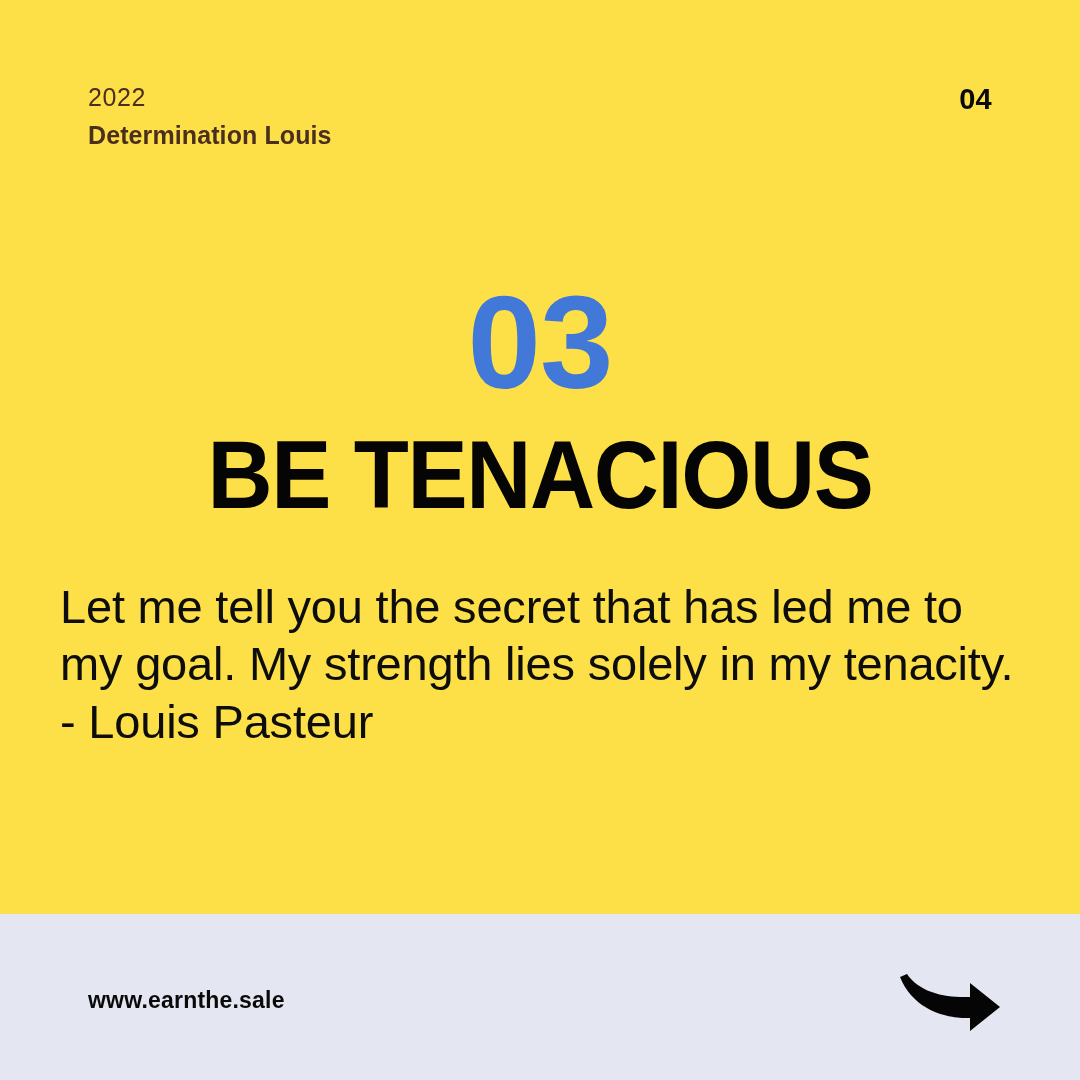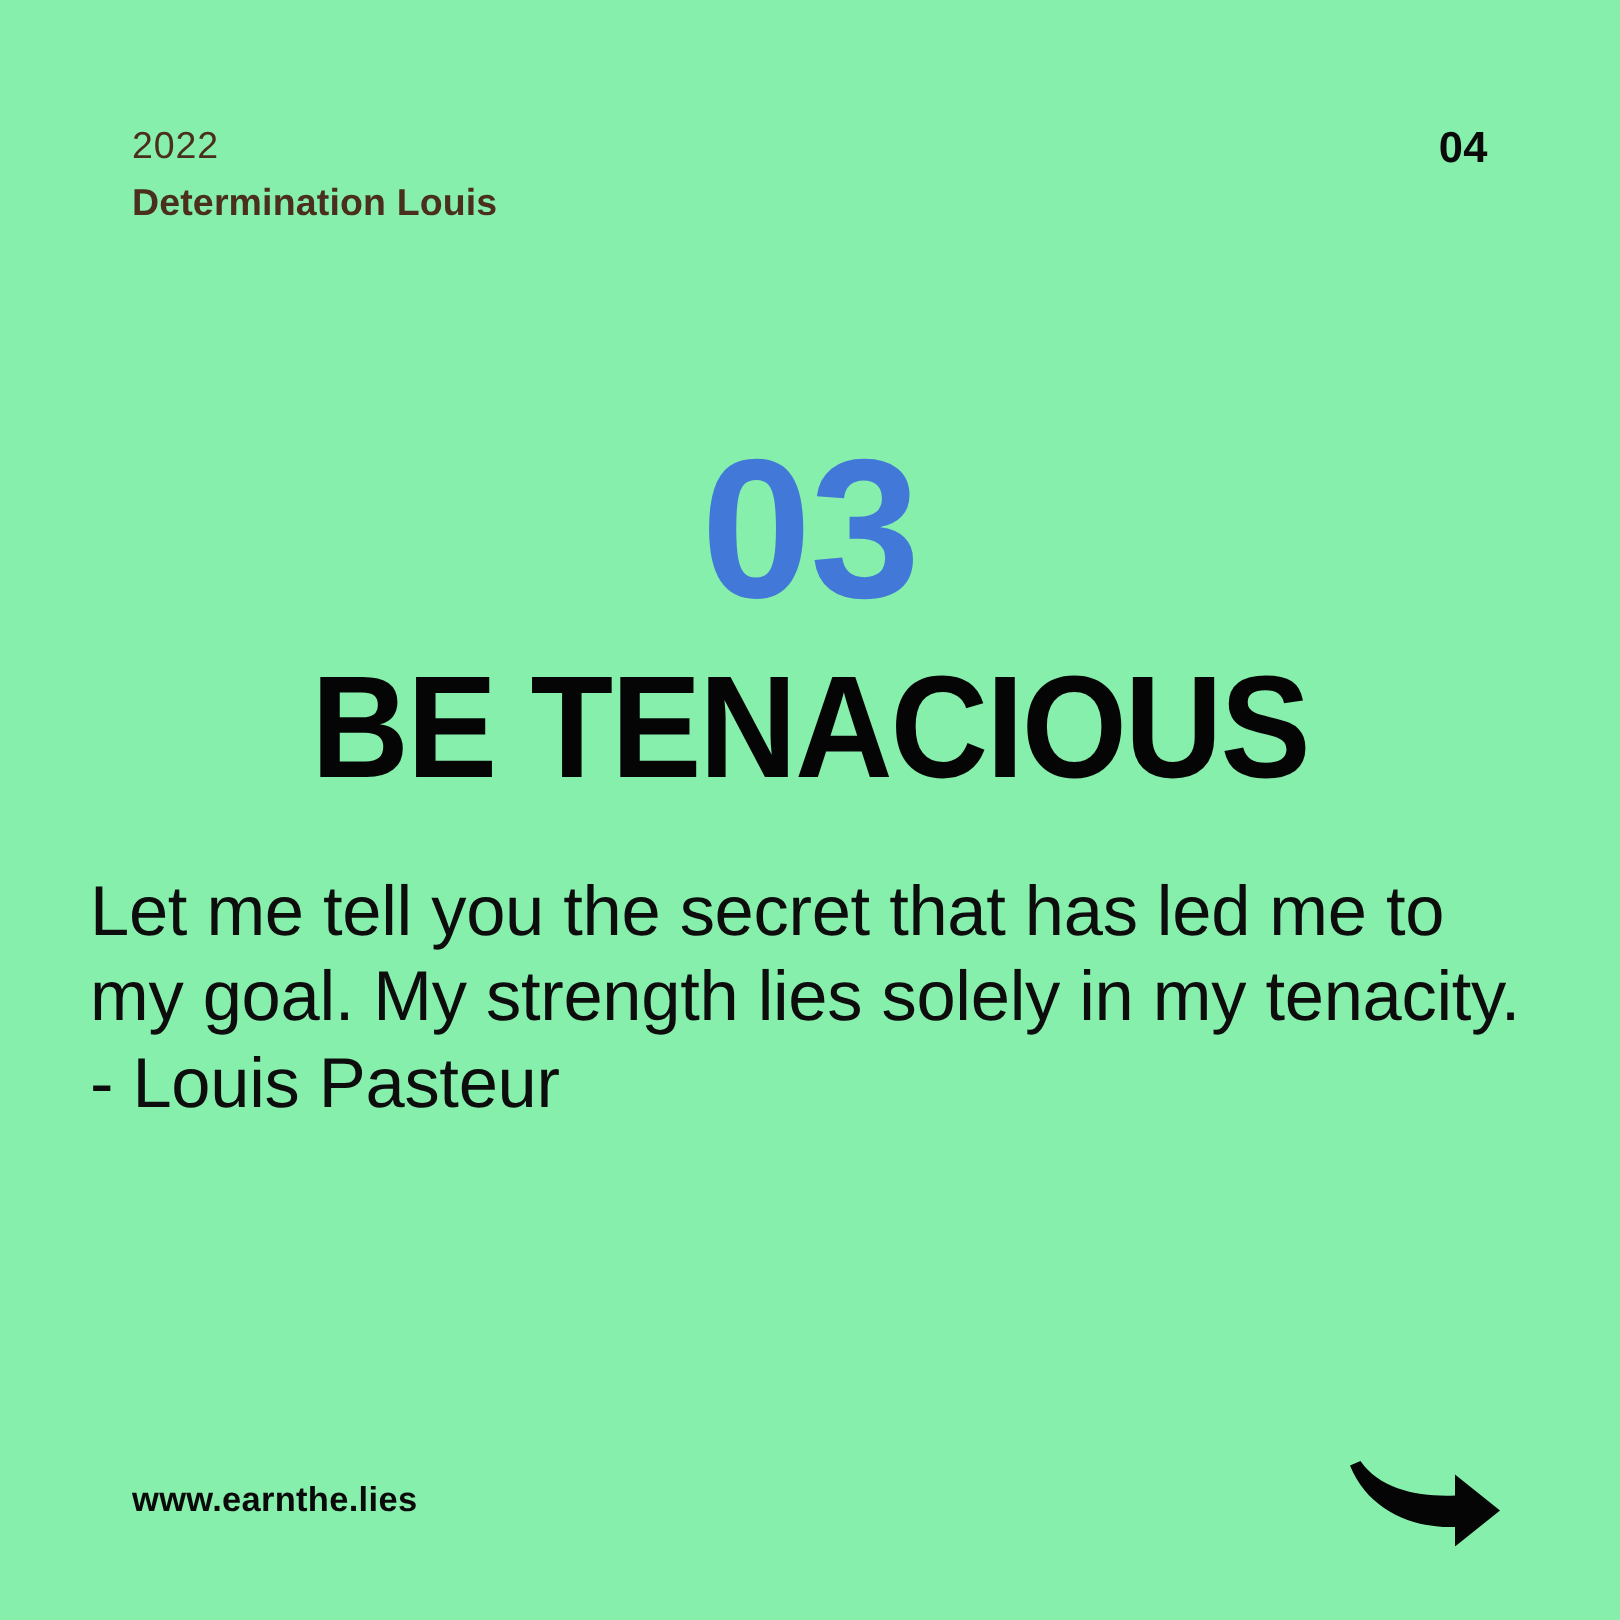--- a/index.html
+++ b/index.html
@@ -9,22 +9,22 @@
   body {
     width: 1080px;
     height: 1080px;
     background: #e4e7f1;
     font-family: "Liberation Sans", sans-serif;
     overflow: hidden;
   }
   .slide {
     position: relative;
     width: 1080px;
-    height: 1080px;
-    background: #86efac;
+    height: 914px;
+    background: #fde047;
     box-sizing: border-box;
   }
 
   
   .header {
     position: absolute;
     top: 84px;
     left: 88px;
     right: 88px;
     display: flex;
@@ -58,21 +58,21 @@
     font-size: 29px;
     font-weight: 700;
     color: #0a0a0a;
     line-height: 1.1;
     letter-spacing: 0.3px;
   }
 
   
   .center-block {
     position: absolute;
-    top: 296px;
+    top: 286px;
     left: 0;
     width: 1080px;
     text-align: center;
   }
   .step-number {
     font-family: "Liberation Sans", sans-serif;
     font-size: 132px;
     font-weight: 700;
     color: #4279d8;
     line-height: 0.86;
@@ -148,21 +148,21 @@
     <div class="step-number">03</div>
     <div class="headline">BE TENACIOUS</div>
   </div>
 
   <div class="quote">
     <span>Let me tell you the secret that has led me to my</span>
     <span>goal. My strength lies solely in my tenacity.</span>
     <span class="quote-attribution">- Louis Pasteur</span>
   </div>
 
-  <div class="footer-url">www.earnthe.lies</div>
+  <div class="footer-url">www.earnthe.sale</div>
 
   <div class="footer-arrow">
     <svg viewBox="0 0 104 62" width="104" height="62" aria-hidden="true">
       <path d="M2 8 C 14 38, 44 50, 72 49 L 72 62 L 102 38 L 72 14 L 72 28 C 48 29, 22 24, 9 5 Z" fill="#050505"></path>
     </svg>
   </div>
 
 </div>
 
 </body></html>

